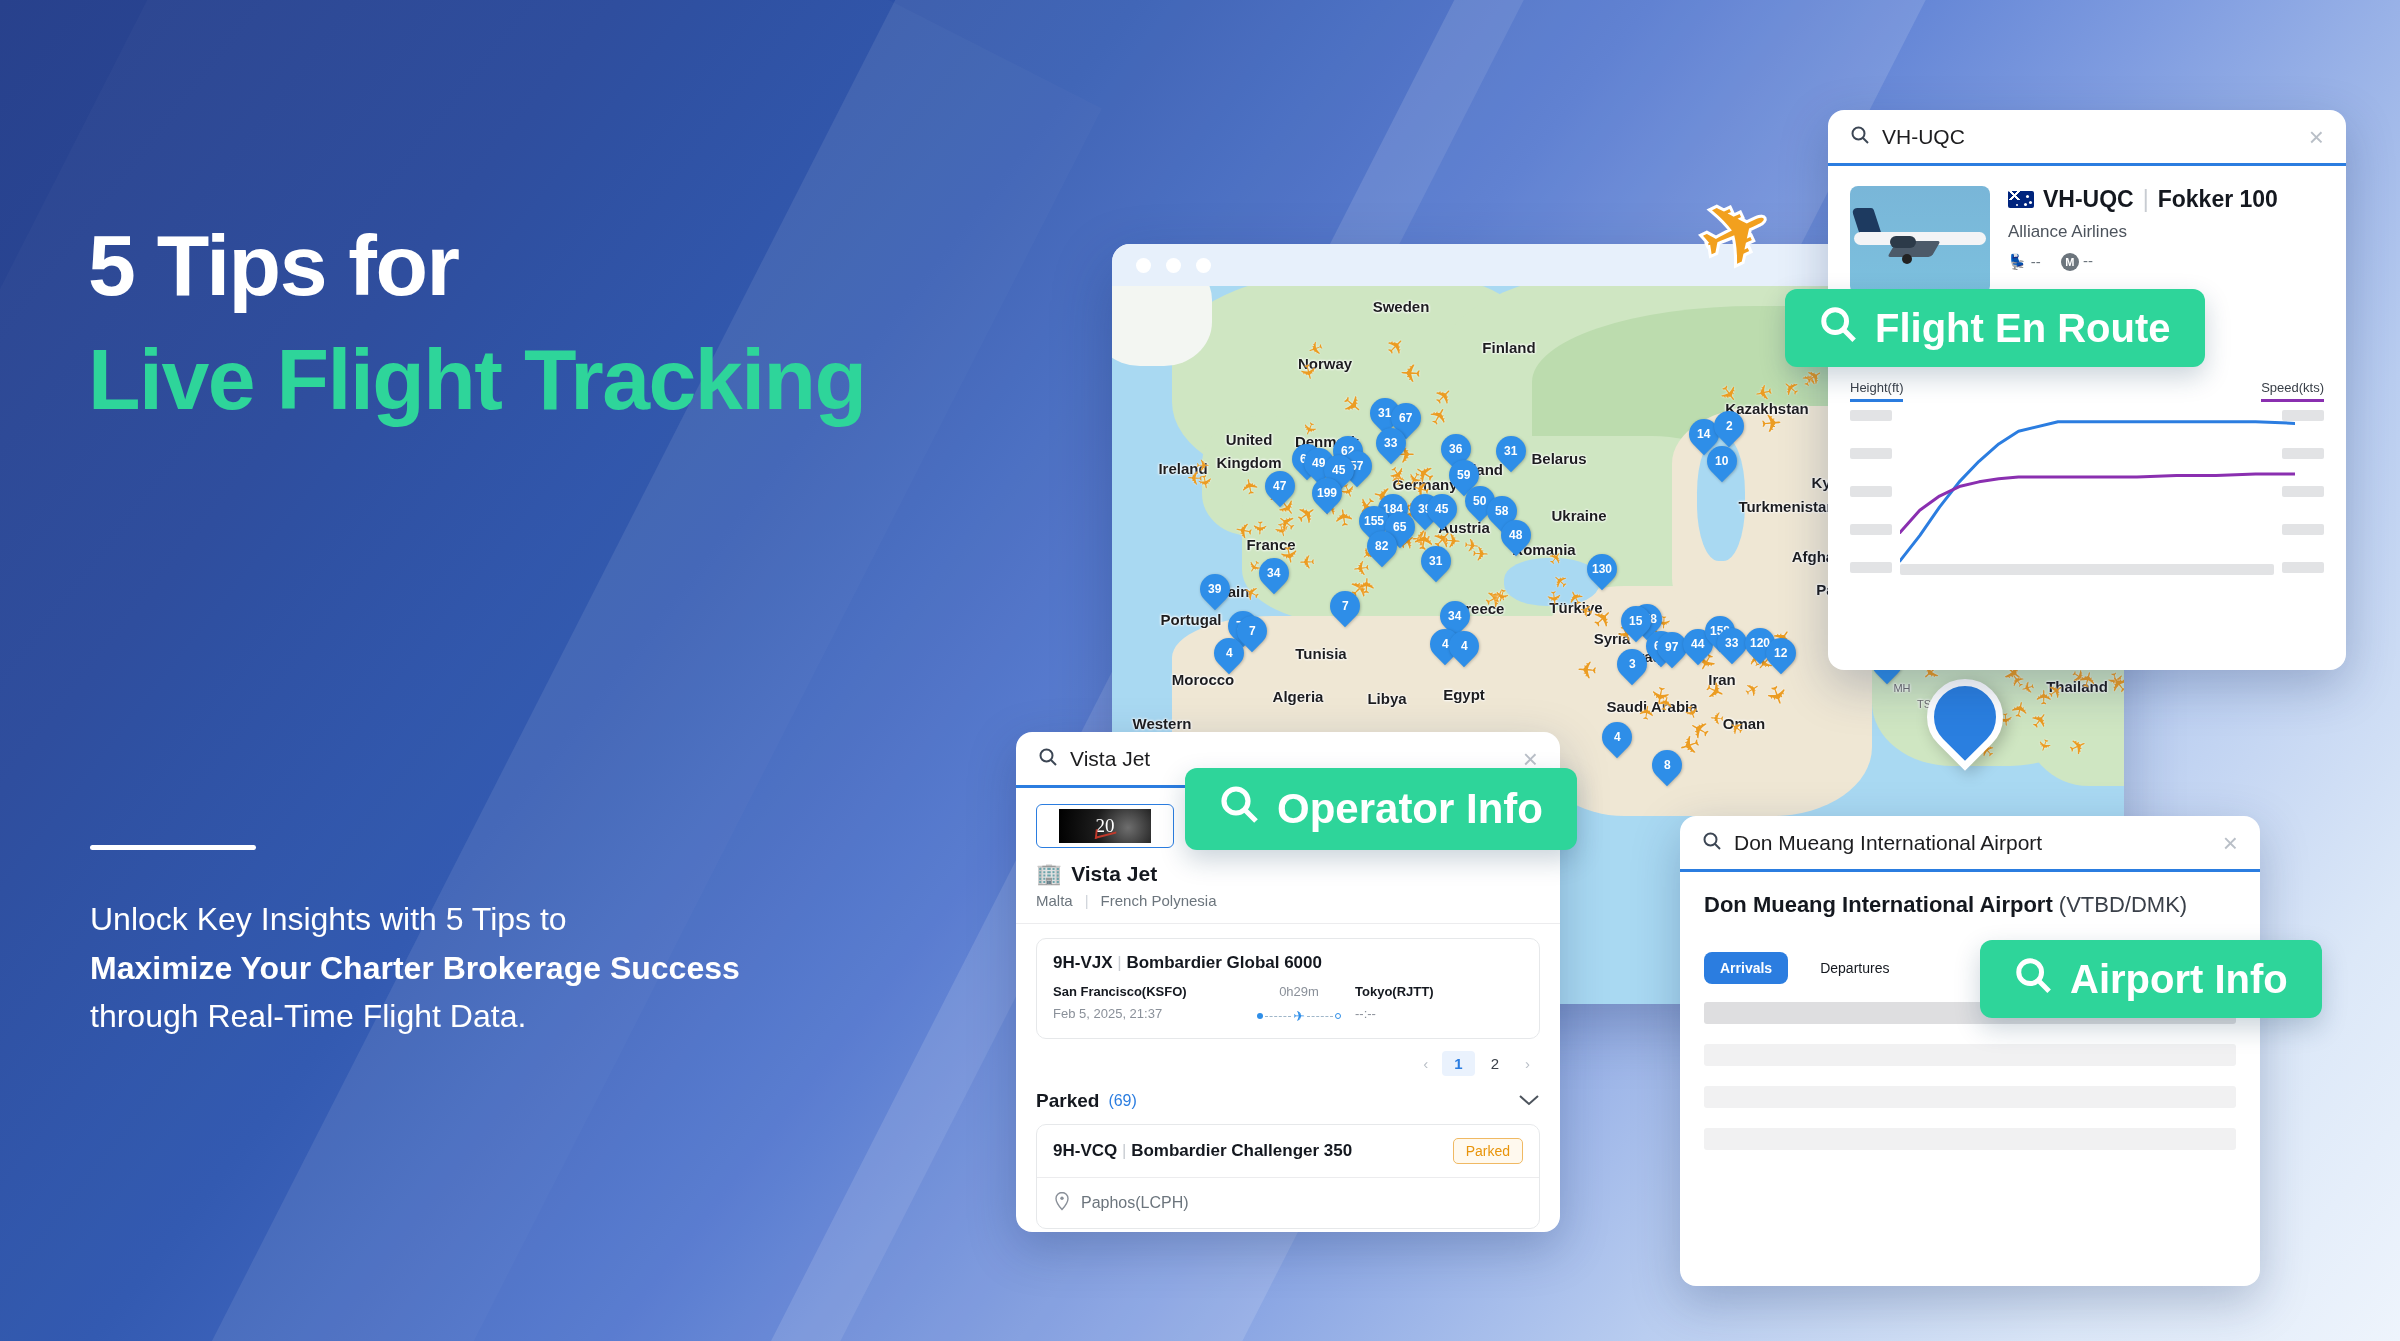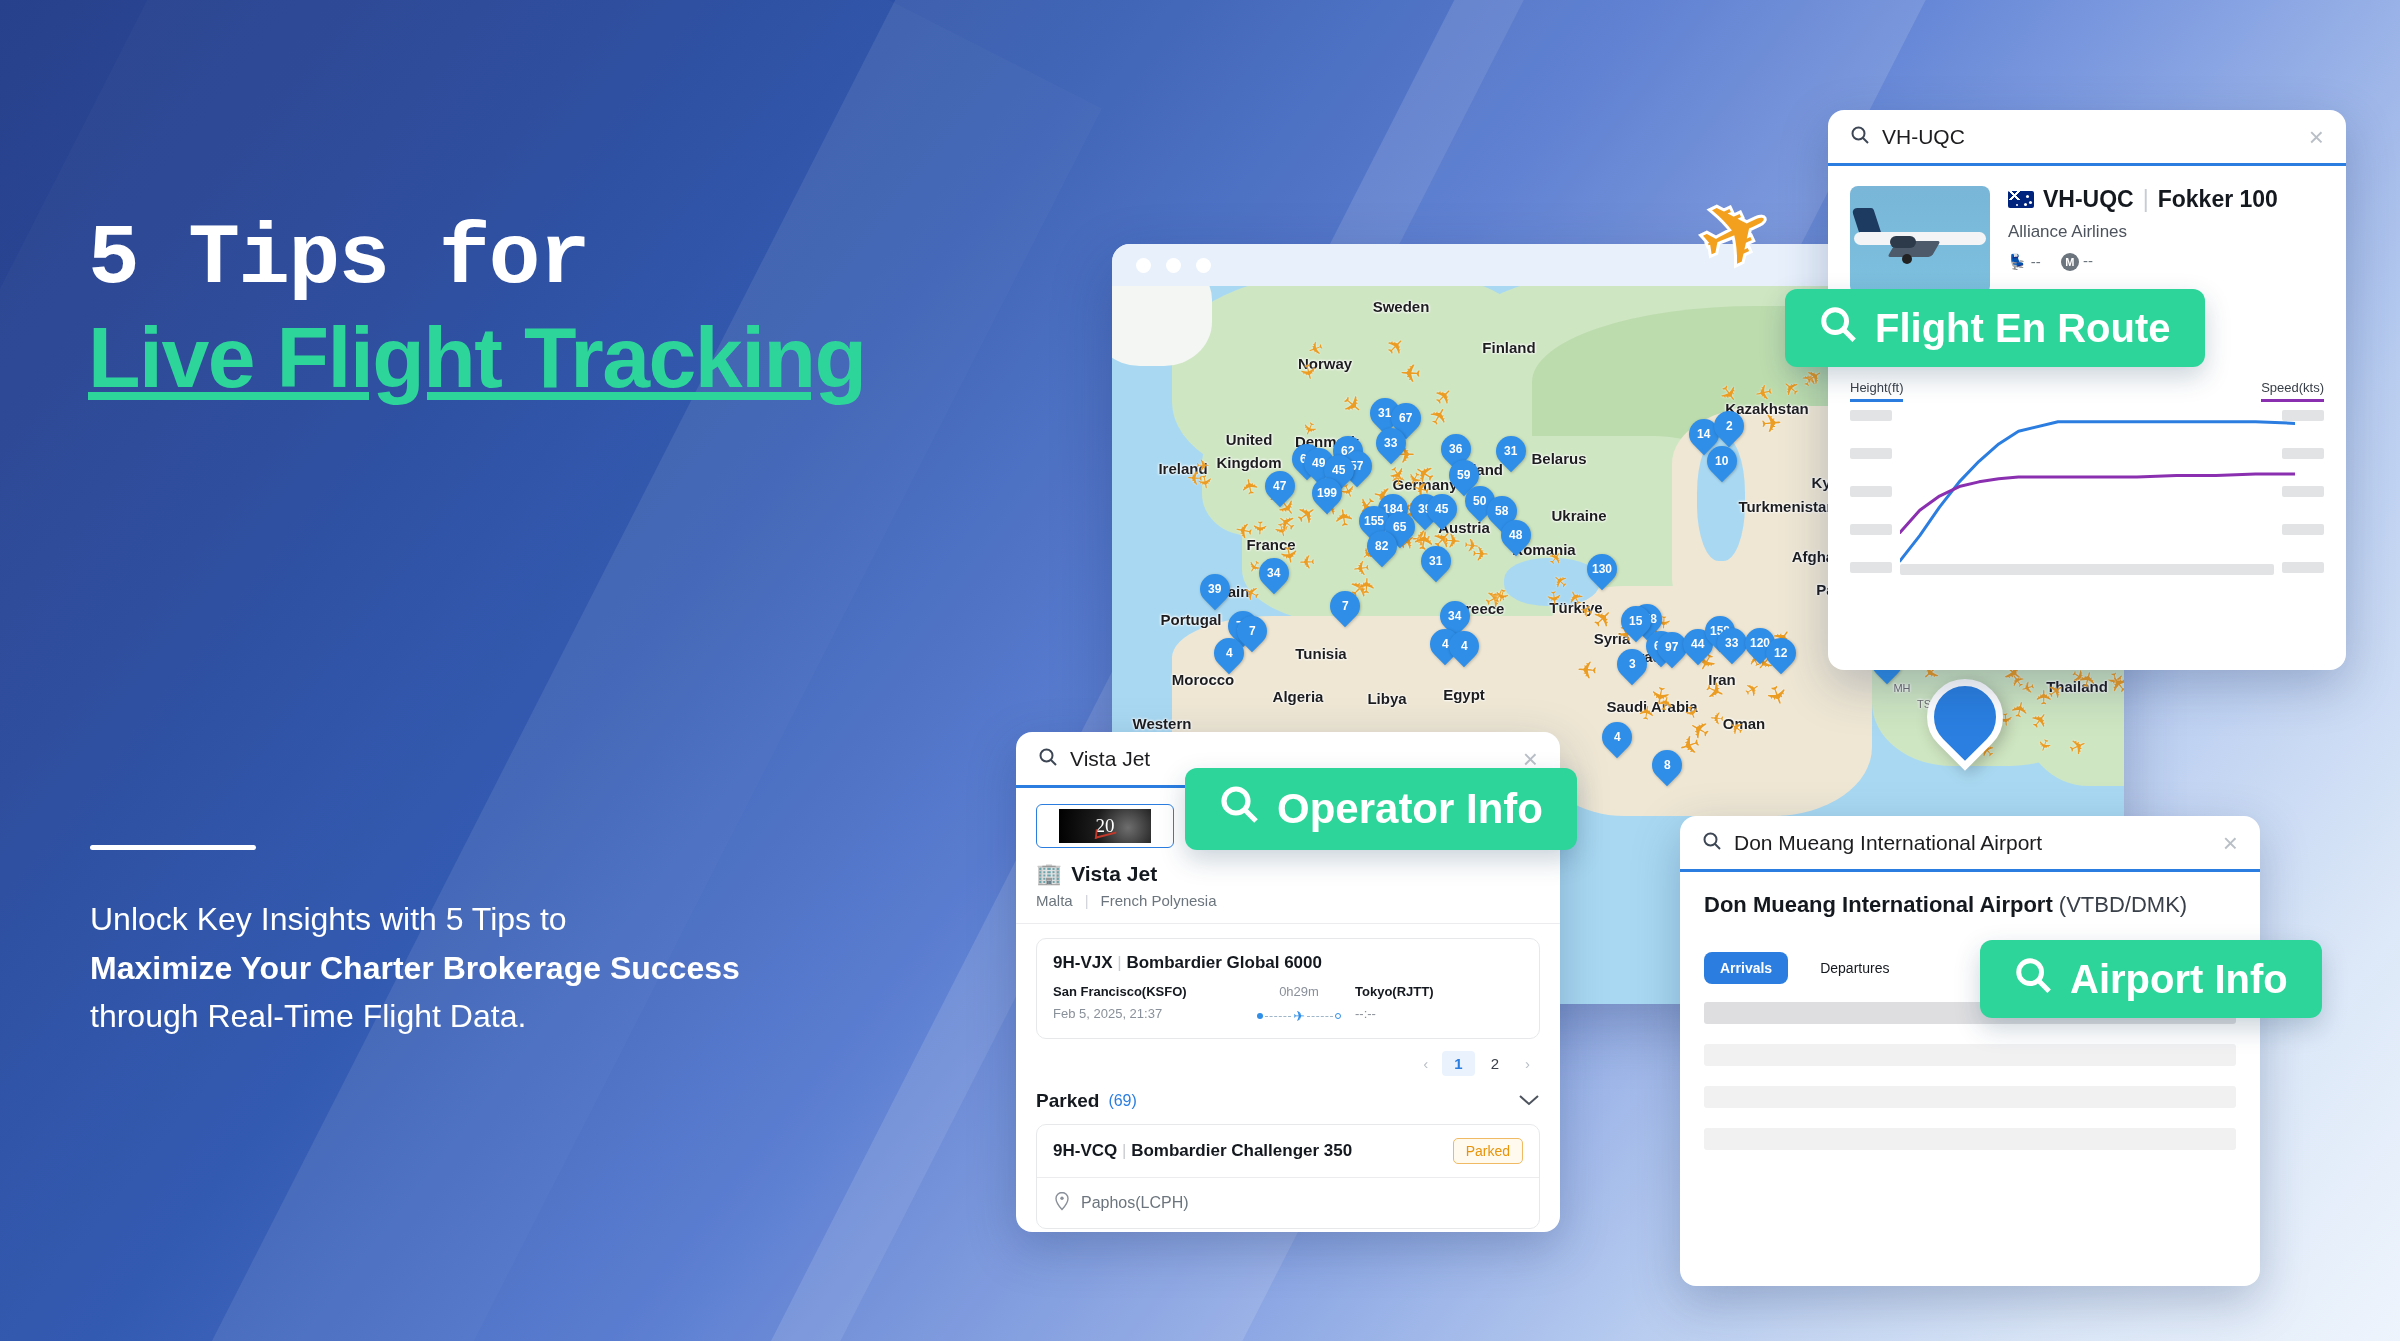--- a/index.html
+++ b/index.html
@@ -36,23 +36,23 @@
     background:rgba(255,255,255,0.025);
     transform:rotate(27deg); transform-origin:top left;
   }
 
   
   #hero { position:absolute; left:88px; top:205px; width:1000px; z-index:6; }
   #hero h1 {
     font-size:86px; line-height:1.07; font-weight:bold;
     color:#ffffff; letter-spacing:-1.5px;
   }
-  #hero h1 .accent { color:#2ed59a; display:block; margin-top:6px;text-decoration:underline; }
+  #hero h1 .accent { color:#2ed59a; display:block; margin-top:22px; }
   #hero h1 .ln { display:block; }
-  #hero h1 .ln2 { margin-top:8px;font-family:Liberation Mono, monospace; }
+  #hero h1 .ln2 { margin-top:14px; }
   #divider {
     position:absolute; left:90px; top:845px; width:166px; height:5px;
     background:#ffffff; border-radius:3px; z-index:6;
   }
   #sub {
     position:absolute; left:90px; top:895px; width:1000px; z-index:6;
     color:#ffffff; font-size:32px; line-height:1.52;
   }
   #sub .b { font-weight:bold; }
 

